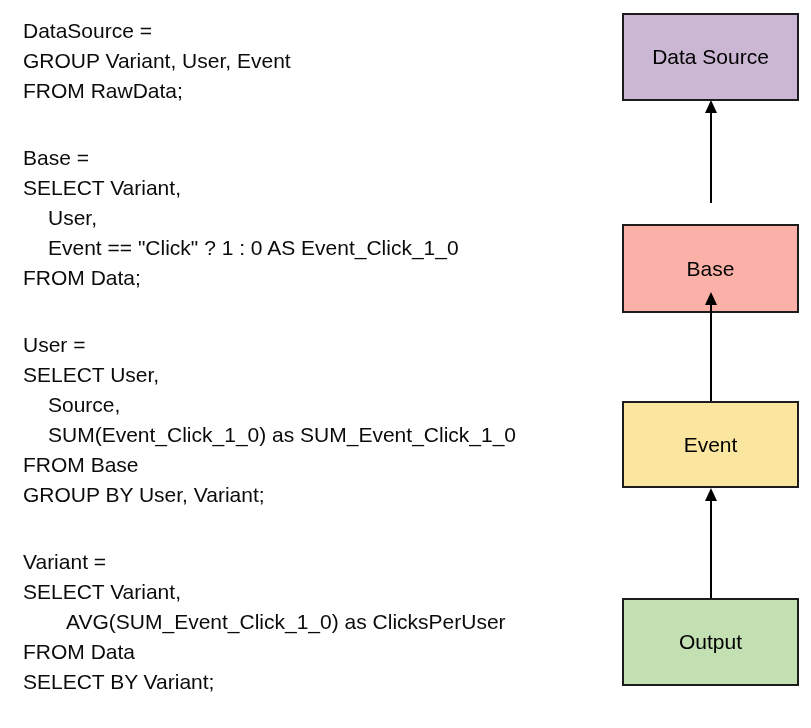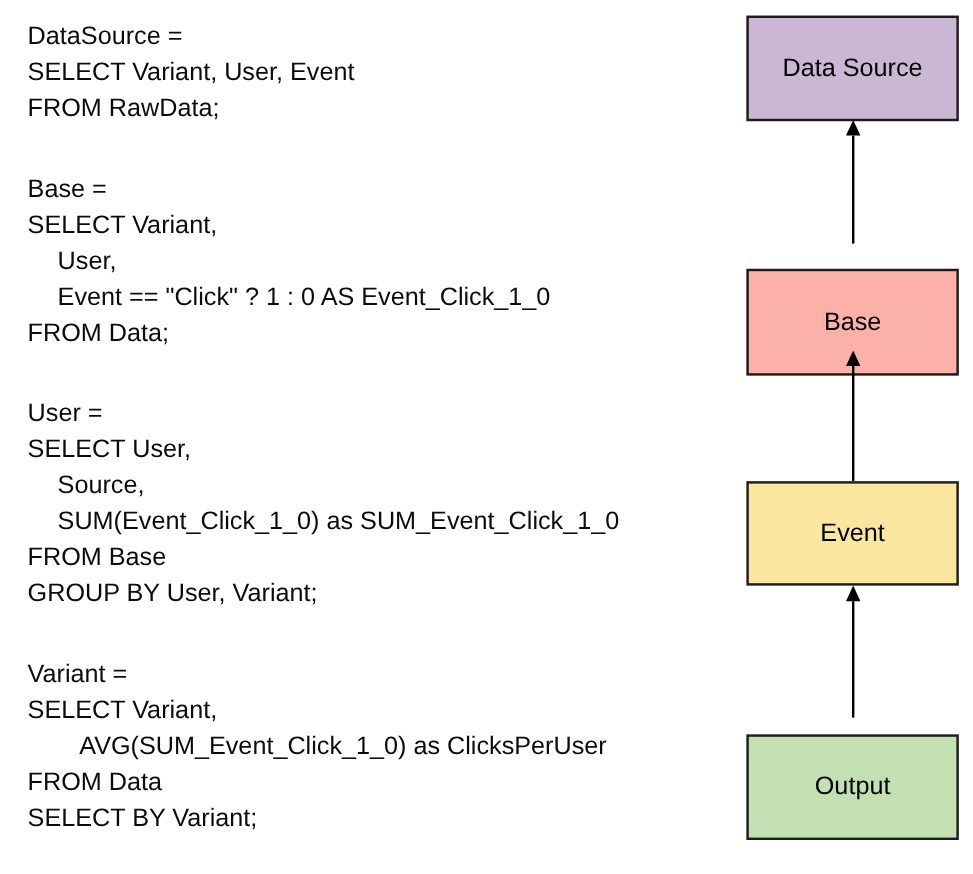--- a/index.html
+++ b/index.html
@@ -62,21 +62,21 @@
 </style>
 </head>
 <body>
 
 <div class="canvas">
 
   <div class="code-col">
 
     <div class="code-block">
       <div class="ln">DataSource =</div>
-      <div class="ln">SELECT Variant, User, Event</div>
+      <div class="ln">GROUP Variant, User, Event</div>
       <div class="ln">FROM RawData;</div>
     </div>
 
     <div class="code-block">
       <div class="ln">Base =</div>
       <div class="ln">SELECT Variant,</div>
       <div class="ln i1">User,</div>
       <div class="ln i1">Event == "Click" ? 1 : 0 AS Event_Click_1_0</div>
       <div class="ln">FROM Data;</div>
     </div>
@@ -122,18 +122,18 @@
 
     <div class="node node-user" style="background-color: rgb(250, 230, 158);">
       <span>Event</span>
     </div>
 
     <div class="arrow arrow-output-to-user">
       <div class="arrow-head" style="border-bottom-color: rgb(0, 0, 0);"></div>
       <div class="arrow-shaft" style="background-color: rgb(0, 0, 0);"></div>
     </div>
 
-    <div class="node node-output" style="background-color: rgb(195, 224, 178); margin-top: 14px;">
+    <div class="node node-output" style="background-color: rgb(195, 224, 178);">
       <span>Output</span>
     </div>
 
   </div>
 </div>
 
 </body></html>

